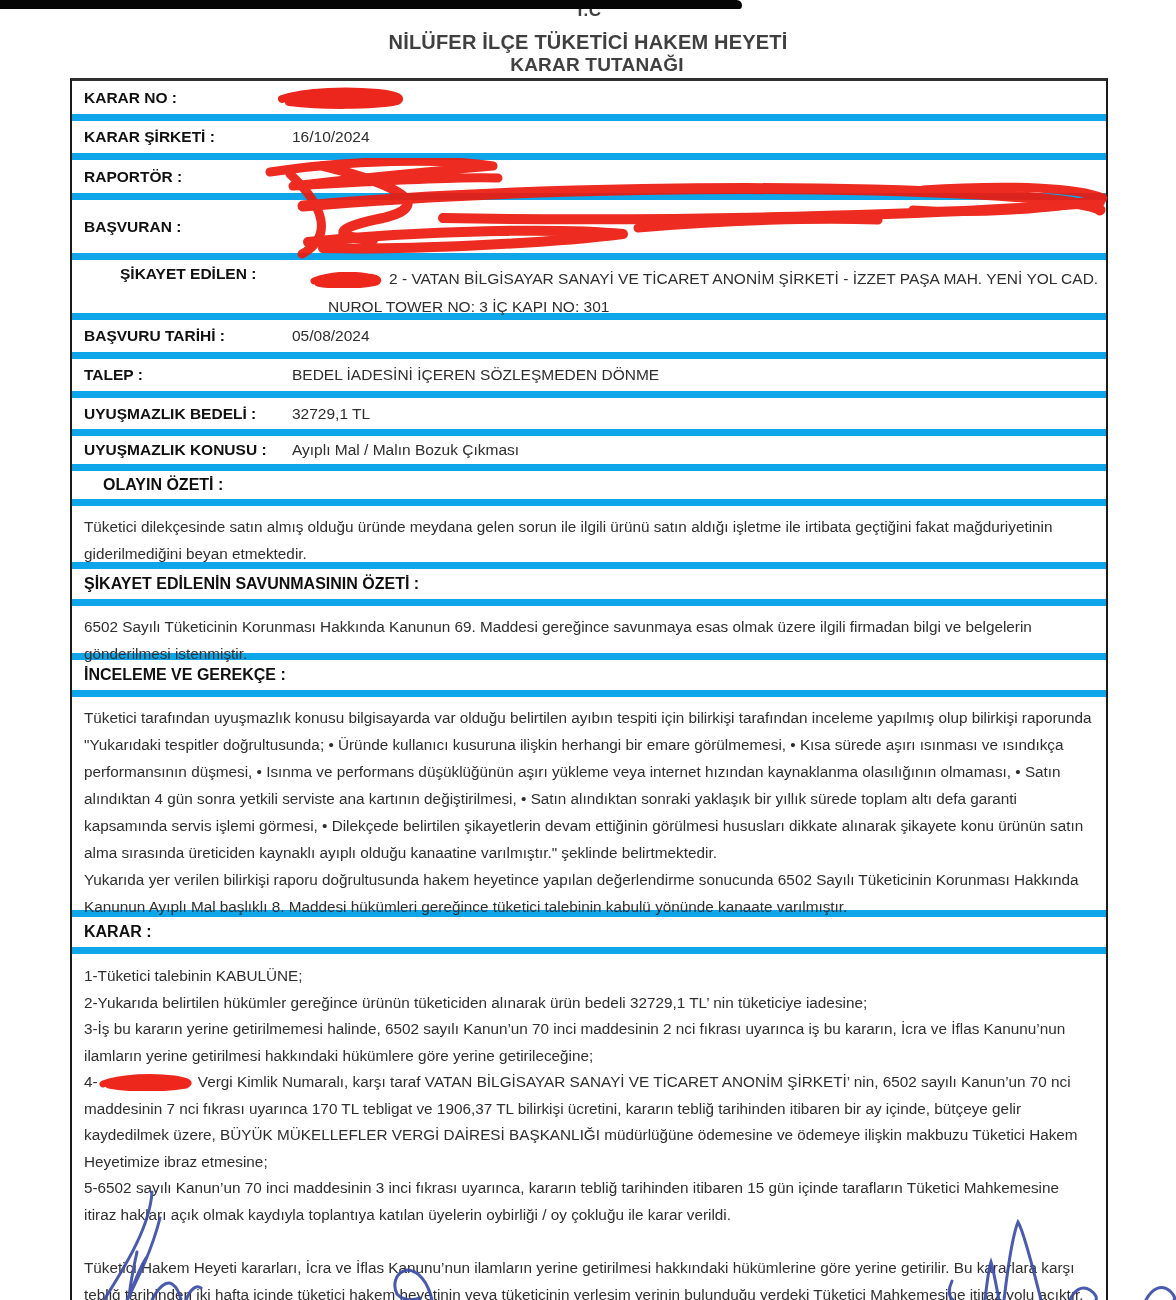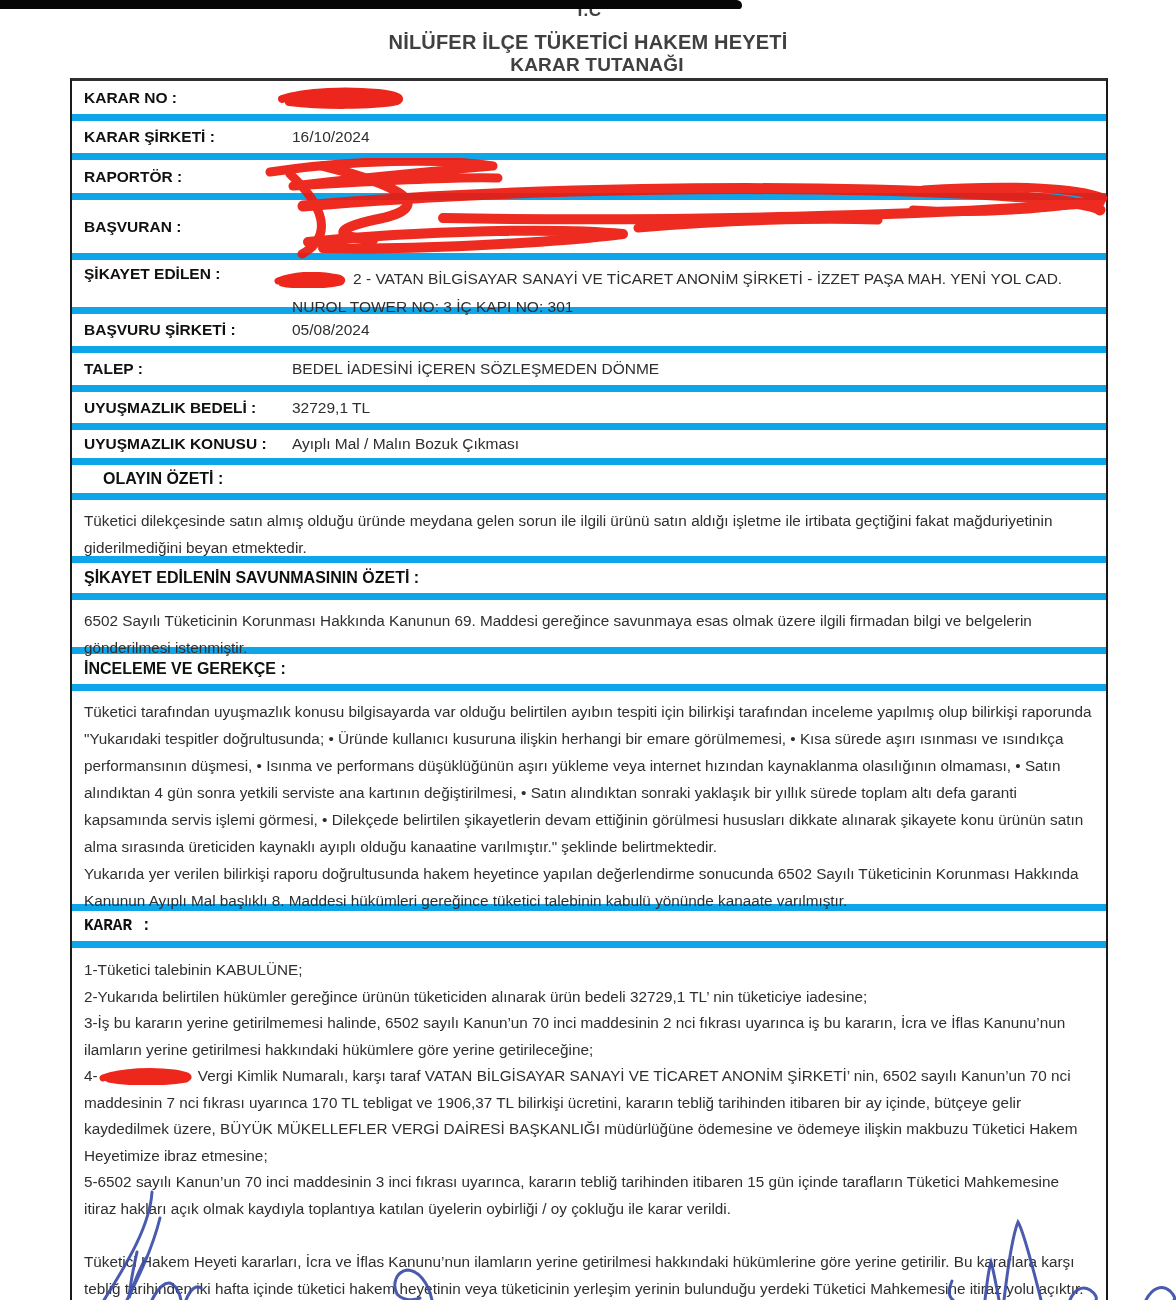--- a/index.html
+++ b/index.html
@@ -57,30 +57,30 @@
         <div class="fvalue"><span>16/10/2024</span></div>
       </div>
       <div class="row frow" style="height: 40px;">
         <div class="flabel">RAPORTÖR :</div>
         <div class="fvalue"></div>
       </div>
       <div class="row frow" style="height: 60px;">
         <div class="flabel">BAŞVURAN :</div>
         <div class="fvalue"></div>
       </div>
-      <div class="row frow multi" style="height: 54px;">
+      <div class="row frow multi" style="height: 60px; padding-left: 36px;">
         <div class="flabel">ŞİKAYET EDİLEN :</div>
         <div class="fvalue"><svg class="inline-svg scrib" width="74" height="16" viewBox="0 0 74 16" style="margin-left: -18px; margin-right: 5px;">
       <g fill="none" stroke="#ec1b10" stroke-linecap="round" stroke-linejoin="round" opacity="0.95">
         <path d="M4 9 C20 3 40 2 58 5 C67 6 70 8 66 10 C50 14 22 14 8 11 C24 7 46 6 62 9" stroke-width="7"></path>
       </g>
     </svg><span>2 - VATAN BİLGİSAYAR SANAYİ VE TİCARET ANONİM ŞİRKETİ - İZZET PAŞA MAH. YENİ YOL CAD.</span><br><span>NUROL TOWER NO: 3 İÇ KAPI NO: 301</span></div>
       </div>
       <div class="row frow" style="height: 39px;">
-        <div class="flabel">BAŞVURU ŞİRKETİ :</div>
+        <div class="flabel">BAŞVURU TARİHİ :</div>
         <div class="fvalue"><span>05/08/2024</span></div>
       </div>
       <div class="row frow" style="height: 39px;">
         <div class="flabel">TALEP :</div>
         <div class="fvalue"><span>BEDEL İADESİNİ İÇEREN SÖZLEŞMEDEN DÖNME</span></div>
       </div>
       <div class="row frow" style="height: 38px;">
         <div class="flabel">UYUŞMAZLIK BEDELİ :</div>
         <div class="fvalue"><span>32729,1 TL</span></div>
       </div>
@@ -94,21 +94,21 @@
       <div class="row sbody" style="height: 63px;">Tüketici dilekçesinde satın almış olduğu üründe meydana gelen sorun ile ilgili ürünü satın aldığı işletme ile irtibata geçtiğini fakat mağduriyetinin giderilmediğini beyan etmektedir.</div>
       <div class="row" style="height: 37px;">
         <span class="shead">ŞİKAYET EDİLENİN SAVUNMASININ ÖZETİ :</span>
       </div>
       <div class="row sbody" style="height: 54px;">6502 Sayılı Tüketicinin Korunması Hakkında Kanunun 69. Maddesi gereğince savunmaya esas olmak üzere ilgili firmadan bilgi ve belgelerin gönderilmesi istenmiştir.</div>
       <div class="row" style="height: 37px;">
         <span class="shead">İNCELEME VE GEREKÇE :</span>
       </div>
       <div class="row sbody" style="height: 220px;">Tüketici tarafından uyuşmazlık konusu bilgisayarda var olduğu belirtilen ayıbın tespiti için bilirkişi tarafından inceleme yapılmış olup bilirkişi raporunda "Yukarıdaki tespitler doğrultusunda; • Üründe kullanıcı kusuruna ilişkin herhangi bir emare görülmemesi, • Kısa sürede aşırı ısınması ve ısındıkça performansının düşmesi, • Isınma ve performans düşüklüğünün aşırı yükleme veya internet hızından kaynaklanma olasılığının olmaması, • Satın alındıktan 4 gün sonra yetkili serviste ana kartının değiştirilmesi, • Satın alındıktan sonraki yaklaşık bir yıllık sürede toplam altı defa garanti kapsamında servis işlemi görmesi, • Dilekçede belirtilen şikayetlerin devam ettiğinin görülmesi hususları dikkate alınarak şikayete konu ürünün satın alma sırasında üreticiden kaynaklı ayıplı olduğu kanaatine varılmıştır." şeklinde belirtmektedir.
 Yukarıda yer verilen bilirkişi raporu doğrultusunda hakem heyetince yapılan değerlendirme sonucunda 6502 Sayılı Tüketicinin Korunması Hakkında Kanunun Ayıplı Mal başlıklı 8. Maddesi hükümleri gereğince tüketici talebinin kabulü yönünde kanaate varılmıştır.</div>
-      <div class="row" style="height: 37px; font-family: Liberation Mono, monospace;">
+      <div class="row" style="height: 37px;">
         <span class="shead">KARAR :</span>
       </div>
       <div class="row last dbody" style="height: 355px;">
         <div class="ditem">1-Tüketici talebinin KABULÜNE;</div>
         <div class="ditem">2-Yukarıda belirtilen hükümler gereğince ürünün tüketiciden alınarak ürün bedeli 32729,1 TL’ nin tüketiciye iadesine;</div>
         <div class="ditem">3-İş bu kararın yerine getirilmemesi halinde, 6502 sayılı Kanun’un 70 inci maddesinin 2 nci fıkrası uyarınca iş bu kararın, İcra ve İflas Kanunu’nun ilamların yerine getirilmesi hakkındaki hükümlere göre yerine getirileceğine;</div>
         <div class="ditem"><span>4-</span><svg class="inline-svg scrib" width="96" height="18" viewBox="0 0 96 18">
       <g fill="none" stroke="#ec1b10" stroke-linecap="round" stroke-linejoin="round" opacity="0.95">
         <path d="M5 11 C25 4 55 3 76 6 C89 8 93 10 88 12 C66 16 30 16 11 12 C32 8 62 7 85 10" stroke-width="7"></path>
       </g>

